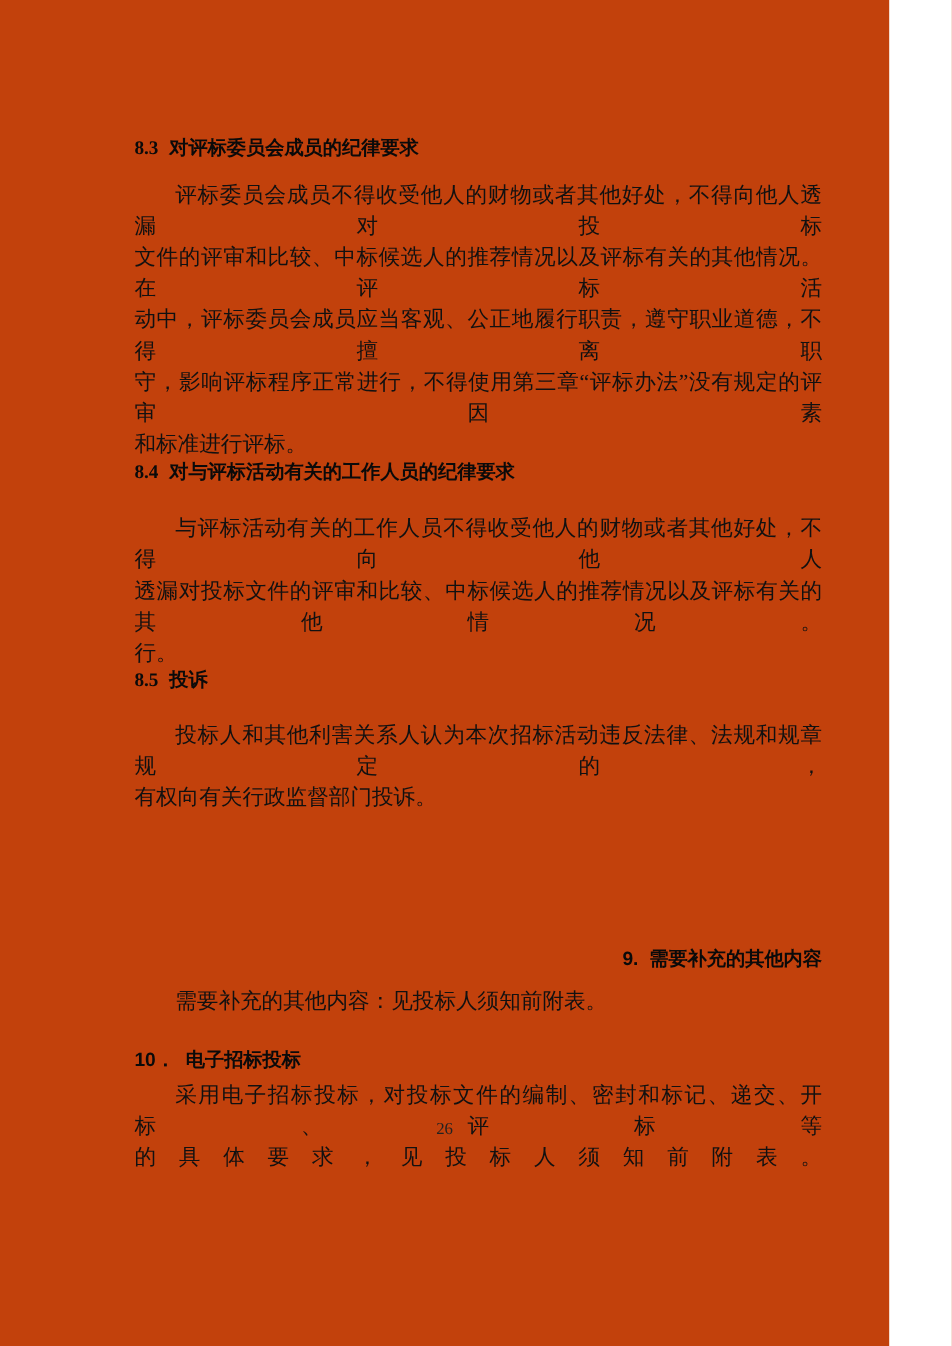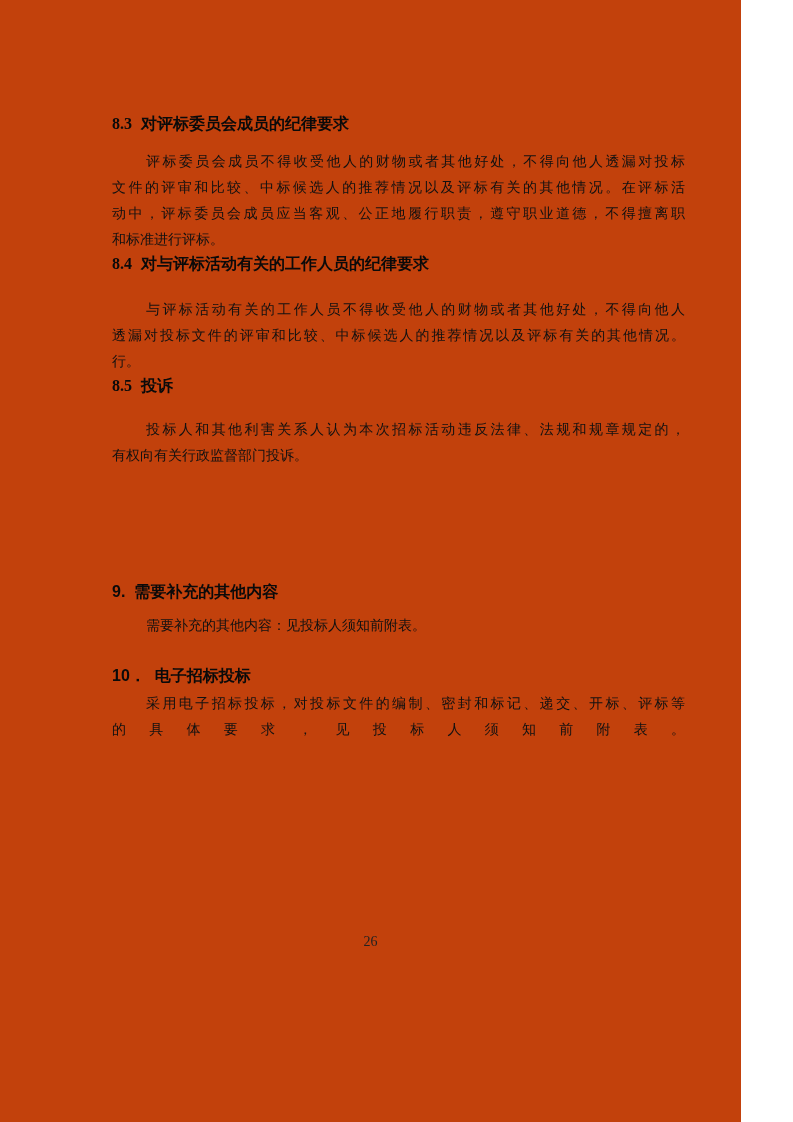--- a/index.html
+++ b/index.html
@@ -38,27 +38,27 @@
   }
   #sec-9 .num, #sec-10 .num {
     font-family: "Liberation Sans", "DejaVu Sans", sans-serif;
   }
 
   
   #sec-8-3 .heading { margin-bottom: 14px; }
   #sec-8-4 .heading { margin-bottom: 22px; }
   #sec-8-5 .heading { margin-bottom: 20px; }
   #sec-9  { margin-top: 112px; }
-  #sec-9 .heading  { margin-bottom: 10px; }
+  #sec-9 .heading  { margin-bottom: 10px; text-align: right; }
   #sec-10 { margin-top: 26px; }
   #sec-10 .heading { margin-bottom: 4px; }
 
   .para { margin: 0; }
   .line {
-    font-size: 14px;
+    font-size: 18px;
     line-height: 26px;
     text-align: justify;
     text-justify: inter-character;
     overflow: hidden;
     white-space: normal;
   }
   .line.fill { text-align-last: justify; }
   .line.end  { text-align-last: left; }
   .line.indent { text-indent: 34px; }
 
@@ -77,20 +77,21 @@
 <body>
 
 <div class="page">
   <div class="content">
       <section id="sec-8-3" class="section">
         <div class="heading"><span class="num">8.3</span><span class="title">对评标委员会成员的纪律要求</span></div>
         <div class="para">
           <div class="line fill indent">评标委员会成员不得收受他人的财物或者其他好处，不得向他人透漏对投标</div>
           <div class="line fill">文件的评审和比较、中标候选人的推荐情况以及评标有关的其他情况。在评标活</div>
           <div class="line fill">动中，评标委员会成员应当客观、公正地履行职责，遵守职业道德，不得擅离职</div>
+          <div class="line fill">守，影响评标程序正常进行，不得使用第三章“评标办法”没有规定的评审因素</div>
           <div class="line end">和标准进行评标。</div>
         </div>
       </section>
       <section id="sec-8-4" class="section">
         <div class="heading"><span class="num">8.4</span><span class="title">对与评标活动有关的工作人员的纪律要求</span></div>
         <div class="para">
           <div class="line fill indent">与评标活动有关的工作人员不得收受他人的财物或者其他好处，不得向他人</div>
           <div class="line fill">透漏对投标文件的评审和比较、中标候选人的推荐情况以及评标有关的其他情况。</div>
           <div class="line end">行。</div>
         </div>

